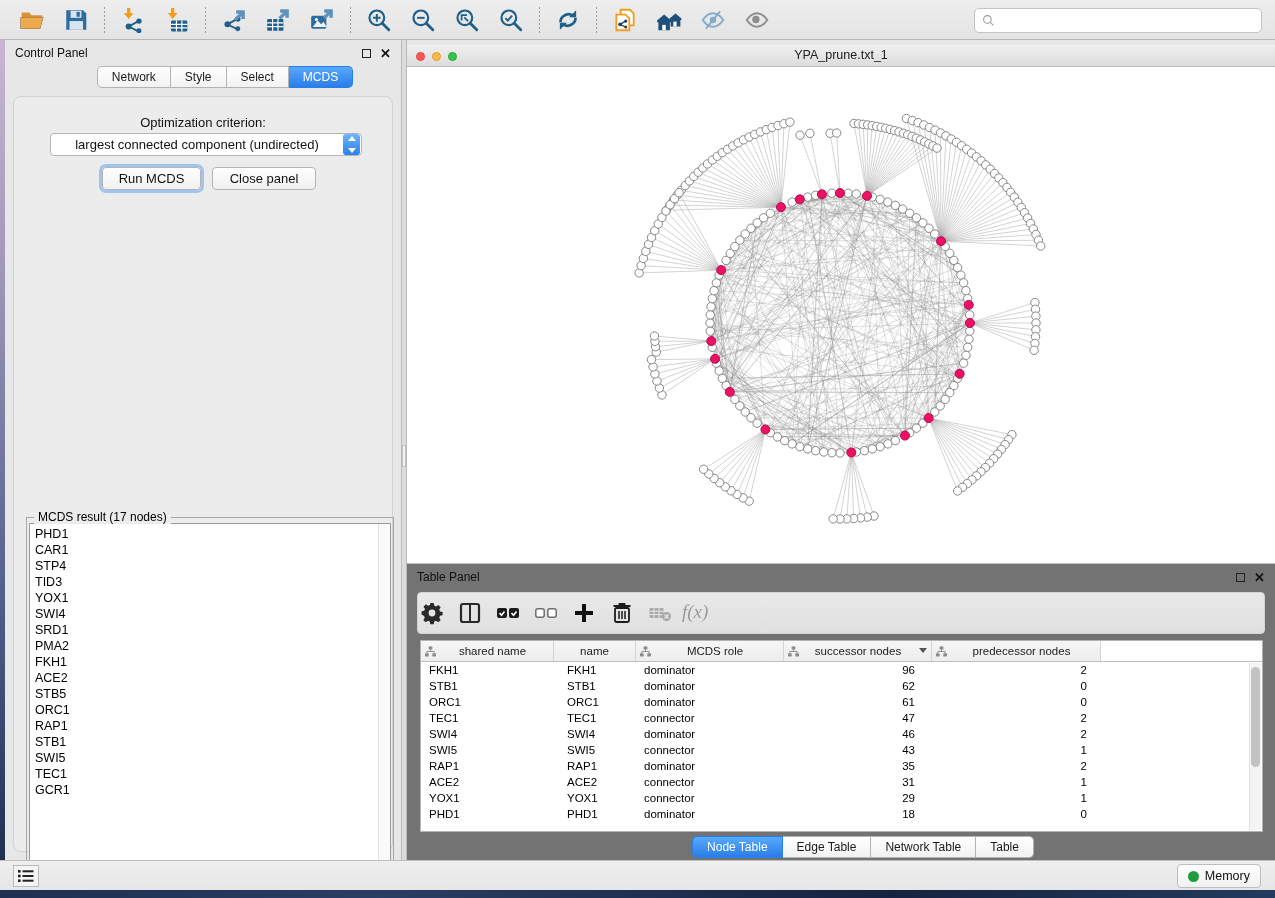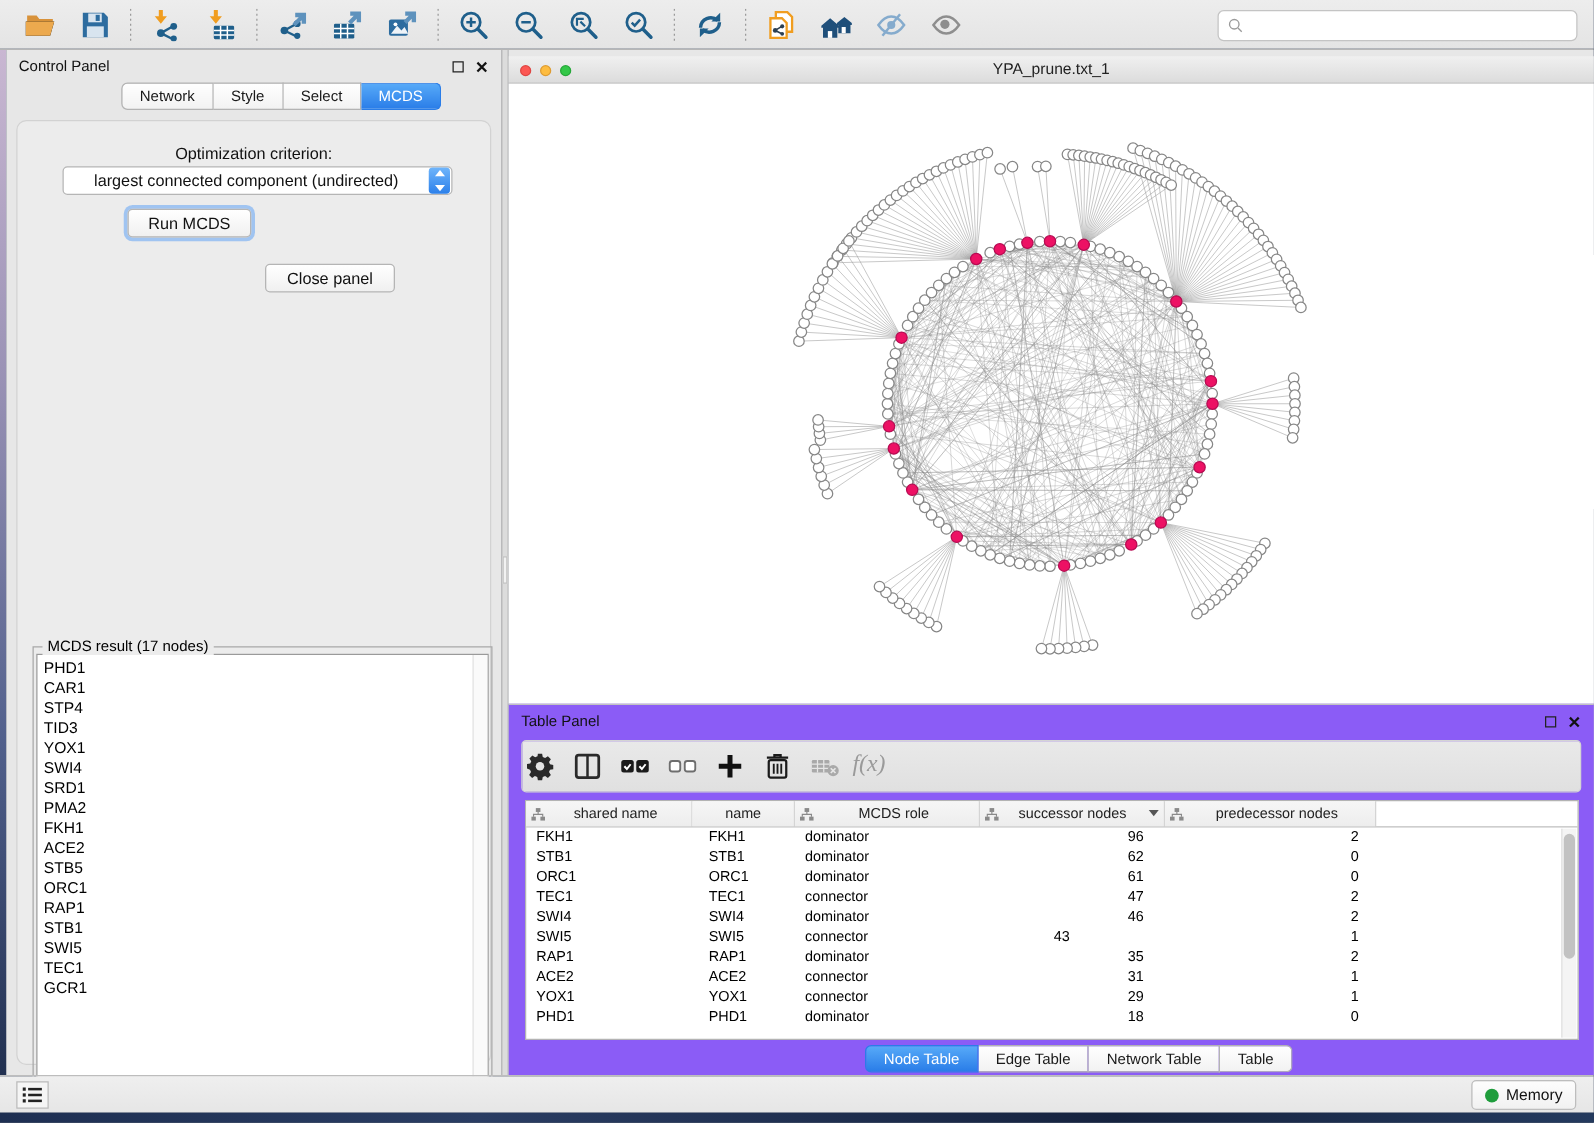--- a/index.html
+++ b/index.html
@@ -53,21 +53,21 @@
   #criterion-value { flex:1; text-align:center; font-size:13px; color:#111; }
   #criterion-stepper { width:17px; height:21px; margin-right:1px; border-radius:3px;
     background:linear-gradient(#6fb5fb,#2c80ea); position:relative; }
   #criterion-stepper i { position:absolute; left:4.5px; width:0; height:0; border:4px solid transparent; }
   #criterion-stepper .up { top:2px; border-bottom:5px solid #fff; border-top:none; }
   #criterion-stepper .dn { bottom:2px; border-top:5px solid #fff; border-bottom:none; }
   .push-btn { position:absolute; height:23px; background:linear-gradient(#ffffff,#f0f0f0);
     border:1px solid #b5b5b5; border-radius:4px; font-size:13px; color:#111;
     display:flex; align-items:center; justify-content:center; }
   #run-btn { left:88px; top:70px; width:99px; box-shadow:0 0 0 3px rgba(110,170,245,.6); }
-  #closepanel-btn { left:198px; top:70px; width:104px;margin-top:44px; }
+  #closepanel-btn { left:198px; top:70px; width:104px; }
 
   #result-group { position:absolute; left:12px; top:420px; width:368px; height:372px; }
   #result-legend { position:absolute; left:8px; top:-7px; background:#ececec; padding:0 4px;
     font-size:12px; color:#000000; z-index:2; }
   #result-frame { position:absolute; inset:0; border:1px solid #a8a8a8; }
   #result-list { position:absolute; left:3px; top:6px; right:3px; bottom:3px;
     background:#fff; border:1px solid #9a9a9a; overflow:hidden; }
   #result-items { position:absolute; left:0; top:0; right:12px; bottom:0; padding:2px 0 0 5px; }
   .result-item { font-size:12.5px; line-height:16px; color:#000; }
   #result-scroll { position:absolute; right:0; top:0; bottom:0; width:12px;
@@ -87,21 +87,21 @@
     background:linear-gradient(#f0f0f0,#dcdcdc); border-bottom:1px solid #bdbdbd; }
   #net-title { position:absolute; left:0; right:0; top:3px; text-align:center;
     font-size:12.5px; color:#222; }
   .tl { position:absolute; top:7px; width:9px; height:9px; border-radius:50%; }
   #tl-red { left:9px; background:#fc5753; border:1px solid #df4643; }
   #tl-yellow { left:25px; background:#fdbc40; border:1px solid #de9c32; }
   #tl-green { left:41px; background:#33c748; border:1px solid #27a83a; }
   #net-canvas { position:absolute; left:0; top:27px; width:868px; height:496px; background:#fff; }
 
   
-  #table-panel { position:absolute; left:0; top:523px; width:868px; height:297px; background:#8b5cf6;
+  #table-panel { position:absolute; left:0; top:523px; width:868px; height:297px; background:#737373;
     border-top:1px solid #c2c2c2; }
   #tp-toolbar { position:absolute; left:10px; top:28px; width:848px; height:42px;
     background:linear-gradient(#e9e9e9,#e0e0e0); border:1px solid #d4d4d4; border-radius:4px;
     display:flex; align-items:center; padding-left:2px; }
   .tp-icon { width:24px; height:24px; margin-right:14px; }
   .tp-icon svg { width:24px; height:24px; display:block; }
   #fx-icon { font-family:"Liberation Serif", serif; font-style:italic; font-size:19px;
     color:#9a9a9a; margin-left:-4px; }
 
   #node-table { position:absolute; left:13px; top:76px; width:843px; height:192px;
@@ -1290,21 +1290,21 @@
               <div class="nt-td" style="width: 133px; text-align: left; padding-left: 8px; padding-right: 0px;">SWI4</div>
               <div class="nt-td" style="width: 82px; text-align: left; padding-left: 13px; padding-right: 0px;">SWI4</div>
               <div class="nt-td" style="width: 148px; text-align: left; padding-left: 8px; padding-right: 0px;">dominator</div>
               <div class="nt-td" style="width: 148px; text-align: right; padding-left: 0px; padding-right: 17px;">46</div>
               <div class="nt-td" style="width: 169px; text-align: right; padding-left: 0px; padding-right: 14px;">2</div>
             </div>
             <div class="nt-row">
               <div class="nt-td" style="width: 133px; text-align: left; padding-left: 8px; padding-right: 0px;">SWI5</div>
               <div class="nt-td" style="width: 82px; text-align: left; padding-left: 13px; padding-right: 0px;">SWI5</div>
               <div class="nt-td" style="width: 148px; text-align: left; padding-left: 8px; padding-right: 0px;">connector</div>
-              <div class="nt-td" style="width: 148px; text-align: center; padding-left: 0px; padding-right: 17px;">43</div>
+              <div class="nt-td" style="width: 148px; text-align: right; padding-left: 0px; padding-right: 17px;">43</div>
               <div class="nt-td" style="width: 169px; text-align: right; padding-left: 0px; padding-right: 14px;">1</div>
             </div>
             <div class="nt-row">
               <div class="nt-td" style="width: 133px; text-align: left; padding-left: 8px; padding-right: 0px;">RAP1</div>
               <div class="nt-td" style="width: 82px; text-align: left; padding-left: 13px; padding-right: 0px;">RAP1</div>
               <div class="nt-td" style="width: 148px; text-align: left; padding-left: 8px; padding-right: 0px;">dominator</div>
               <div class="nt-td" style="width: 148px; text-align: right; padding-left: 0px; padding-right: 17px;">35</div>
               <div class="nt-td" style="width: 169px; text-align: right; padding-left: 0px; padding-right: 14px;">2</div>
             </div>
             <div class="nt-row">

